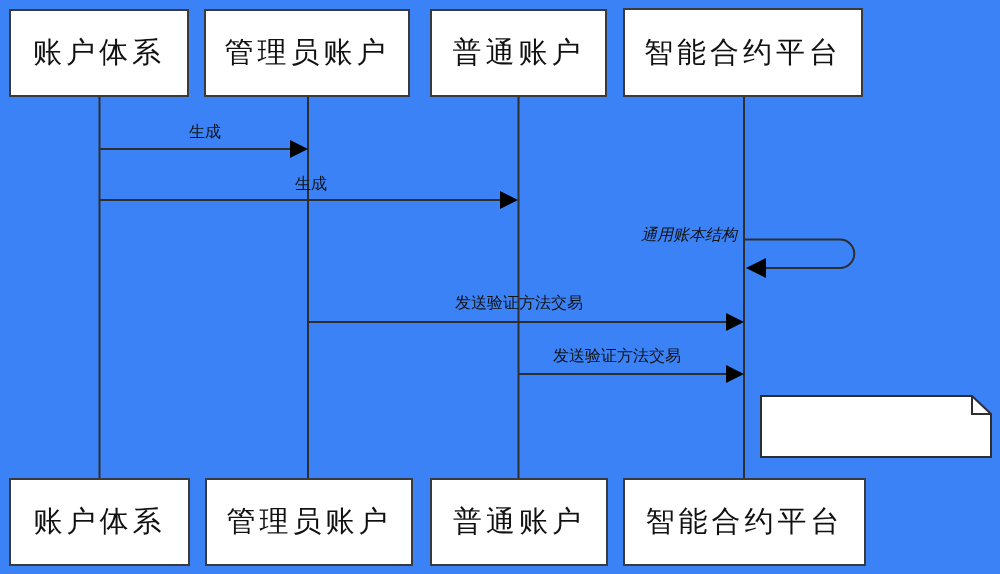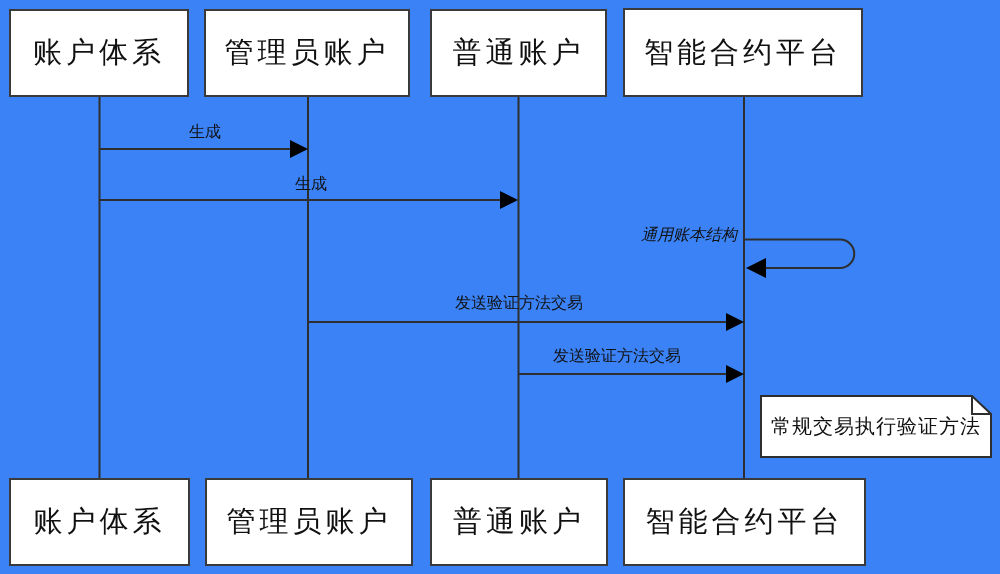--- a/index.html
+++ b/index.html
@@ -144,15 +144,14 @@
   <div class="actor-box box-b4">
     <span>智能合约平台</span>
   </div>
 
   <div class="msg-label lbl-m1 center-anchor">生成</div>
   <div class="msg-label lbl-m2 center-anchor">生成</div>
   <div class="msg-label lbl-m3 right-anchor">通用账本结构</div>
   <div class="msg-label lbl-m4 center-anchor">发送验证方法交易</div>
   <div class="msg-label lbl-m5 center-anchor">发送验证方法交易</div>
 
-  <div class="note-label">常规交易执行验证方法</div>
 
 </div>
 
 </body></html>

